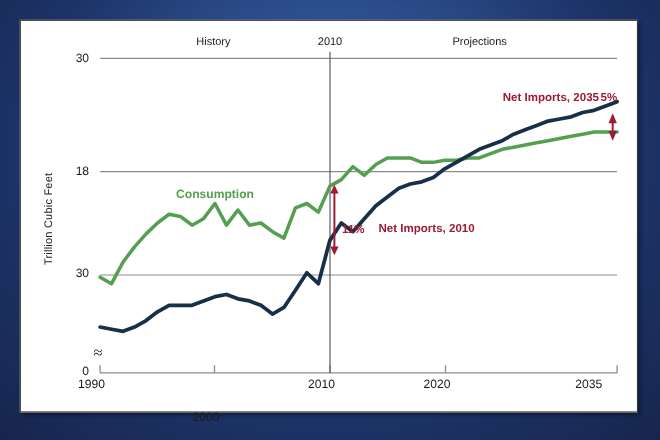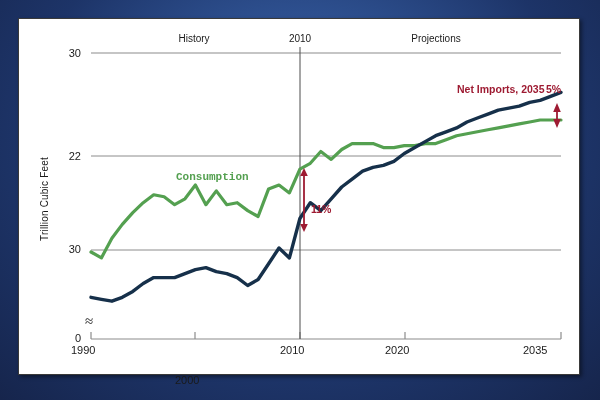--- a/index.html
+++ b/index.html
@@ -106,38 +106,39 @@
       </g>
 
       <g stroke="#9e1b32" fill="#9e1b32">
         <line x1="538" y1="92" x2="538" y2="101" stroke-width="1.8"></line>
         <polygon points="538,84 534.2,93 541.8,93" stroke="none"></polygon>
         <polygon points="538,109 534.2,100 541.8,100" stroke="none"></polygon>
       </g>
     </svg>
 
     <div class="txt ytick" style="left:40px; top:28px; width:22px;">30</div>
-    <div class="txt ytick" style="left:40px; top:131px; width:22px;">22</div>
+    <div class="txt ytick" style="left:40px; top:131px; width:22px;">18</div>
     <div class="txt ytick" style="left:40px; top:224px; width:22px;">30</div>
     <div class="txt ytick" style="left:40px; top:313px; width:22px;">0</div>
 
     <div class="txt break" style="left:66px; top:294px;">≈</div>
 
     <div class="txt xtick" style="left:52px; top:325px; width:40px;">1990</div>
     <div class="txt xtick" style="left:156px; top:325px; width:40px;margin-top:30px;">2000</div>
     <div class="txt xtick" style="left:261px; top:325px; width:40px;">2010</div>
     <div class="txt xtick" style="left:366px; top:325px; width:40px;">2020</div>
     <div class="txt xtick" style="left:504px; top:325px; width:40px;">2035</div>
 
     <div class="txt period-label" style="left:140px; top:14px; width:70px;">History</div>
     <div class="txt period-label" style="left:251px; top:14px; width:60px;">2010</div>
     <div class="txt period-label" style="left:378px; top:14px; width:78px;">Projections</div>
 
     <div class="txt ytitle" style="left:20px; top:222px;">Trillion Cubic Feet</div>
 
-    <div class="txt series-label" style="left:157px; top:152px; color:#54a050;font-family:Liberation Mono, monospace;">Consumption</div>
+    <div class="txt series-label" style="left:141px; top:152px; color:#54a050;">Consumption</div>
 
     <div class="txt ann" style="left:292px; top:184px; color:#9e1b32;">11%</div>
+    <div class="txt ann" style="left:325px; top:183px; color:#9e1b32;">Net Imports, 2010</div>
     <div class="txt ann" style="left:438px; top:64px; color:#9e1b32;">Net Imports, 2035</div>
     <div class="txt ann" style="left:527px; top:64px; color:#9e1b32;">5%</div>
 
   </div>
 </div>
 
 </body></html>

